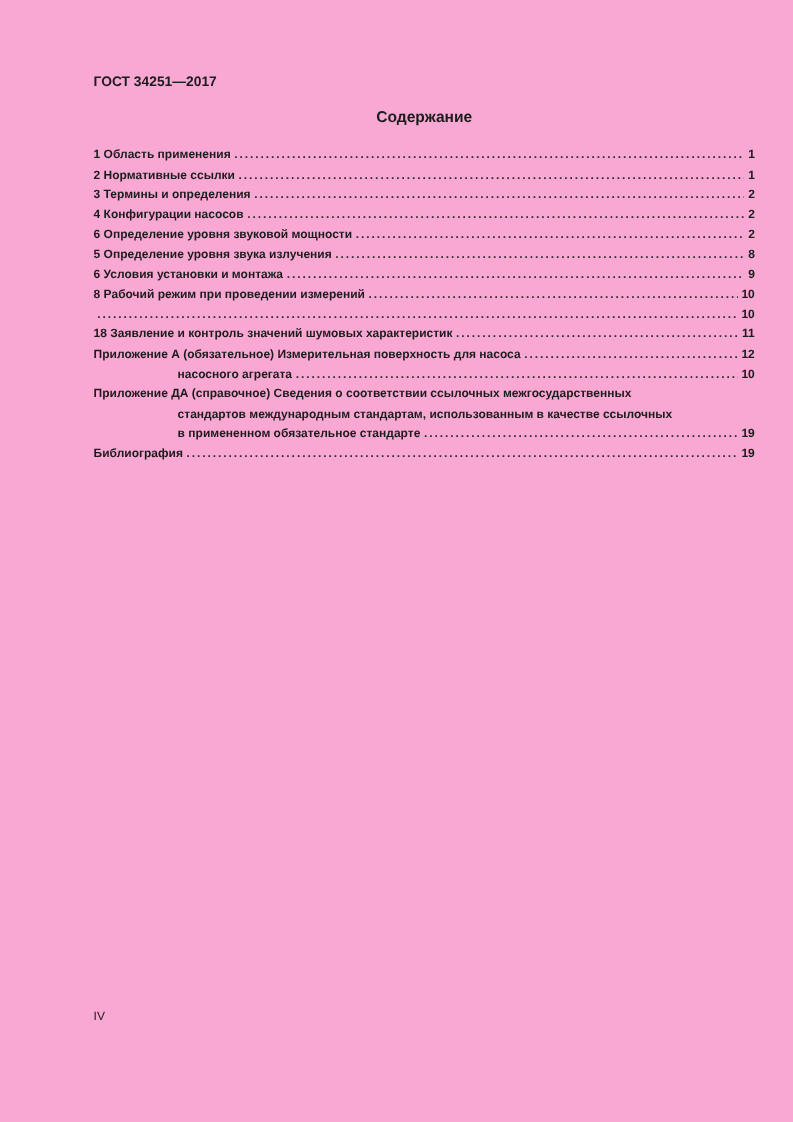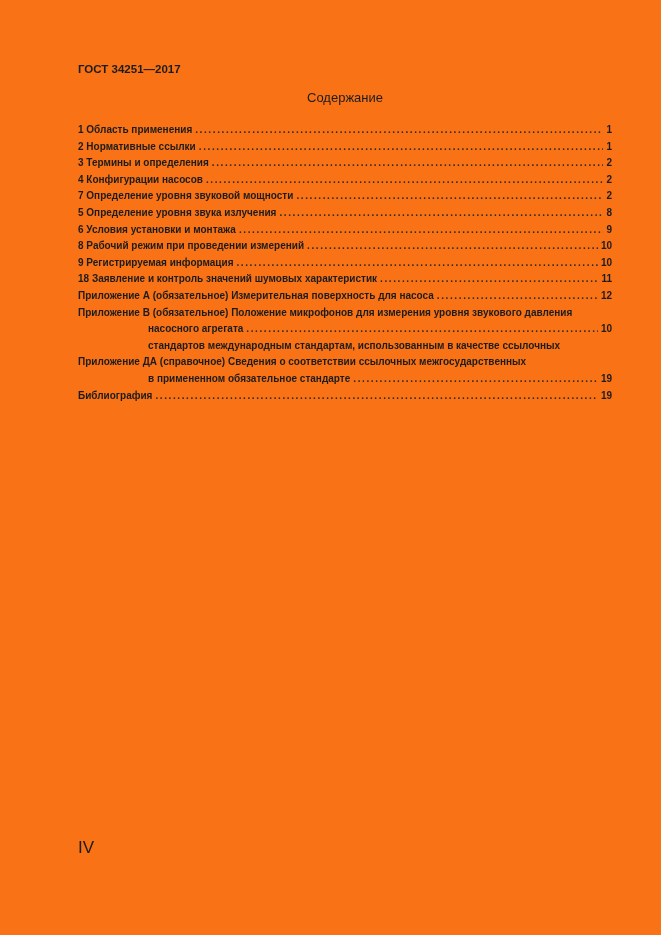--- a/index.html
+++ b/index.html
@@ -8,31 +8,31 @@
     width: 661px;
     height: 935px;
     position: relative;
     font-family: "Liberation Sans", sans-serif;
     color: #1c1c1c;
     overflow: hidden;
   }
   .page {
     position: absolute;
     inset: 0;
-    background: #f97316;
-    padding: 62px 49px 0 78px;
+    background: #f9a8d4;
+    padding: 62px 32px 0 78px;
   }
   .page-header {
     font-weight: bold;
     font-size: 11.5px;
     line-height: 14px;
   }
   .toc-title {
     font-size: 13px;
-    font-weight: normal;
+    font-weight: bold;
     text-align: center;
     margin-top: 14px;
     margin-bottom: 16px;
     line-height: 16px;
   }
   .toc { width: 100%; }
   .toc-line {
     display: flex;
     font-size: 10px;
     line-height: 16.6px;
@@ -49,21 +49,21 @@
     color: #2a2a2a;
   }
   .toc-page {
     white-space: nowrap;
     padding-left: 3px;
   }
   .page-footer {
     position: absolute;
     left: 78px;
     top: 841px;
-    font-size: 17px;
+    font-size: 10px;
     line-height: 14px;
   }
 </style>
 </head>
 <body>
 
 <div class="page">
   <div class="page-header">ГОСТ 34251—2017</div>
 
   <div class="toc-title">Содержание</div>
@@ -92,21 +92,21 @@
       </div>
       <div class="toc-entry">
         <div class="toc-line">
           <span class="toc-text">4 Конфигурации насосов</span>
           <span class="toc-leader">............................................................................................................................................................................................................................................................................................................</span>
           <span class="toc-page">2</span>
         </div>
       </div>
       <div class="toc-entry">
         <div class="toc-line">
-          <span class="toc-text">7 Определение уровня звуковой мощности</span>
+          <span class="toc-text">6 Определение уровня звуковой мощности</span>
           <span class="toc-leader">............................................................................................................................................................................................................................................................................................................</span>
           <span class="toc-page">2</span>
         </div>
       </div>
       <div class="toc-entry">
         <div class="toc-line">
           <span class="toc-text">5 Определение уровня звука излучения</span>
           <span class="toc-leader">............................................................................................................................................................................................................................................................................................................</span>
           <span class="toc-page">8</span>
         </div>
@@ -120,55 +120,51 @@
       </div>
       <div class="toc-entry">
         <div class="toc-line">
           <span class="toc-text">8 Рабочий режим при проведении измерений</span>
           <span class="toc-leader">............................................................................................................................................................................................................................................................................................................</span>
           <span class="toc-page">10</span>
         </div>
       </div>
       <div class="toc-entry">
         <div class="toc-line">
-          <span class="toc-text">9 Регистрируемая информация</span>
           <span class="toc-leader">............................................................................................................................................................................................................................................................................................................</span>
           <span class="toc-page">10</span>
         </div>
       </div>
       <div class="toc-entry">
         <div class="toc-line">
           <span class="toc-text">18 Заявление и контроль значений шумовых характеристик</span>
           <span class="toc-leader">............................................................................................................................................................................................................................................................................................................</span>
           <span class="toc-page">11</span>
         </div>
       </div>
       <div class="toc-entry">
         <div class="toc-line">
           <span class="toc-text">Приложение А (обязательное) Измерительная поверхность для насоса</span>
           <span class="toc-leader">............................................................................................................................................................................................................................................................................................................</span>
           <span class="toc-page">12</span>
         </div>
       </div>
       <div class="toc-entry">
-        <div class="toc-line">
-          <span class="toc-text">Приложение В (обязательное) Положение микрофонов для измерения уровня звукового давления</span>
-        </div>
         <div class="toc-line indent">
           <span class="toc-text">насосного агрегата</span>
           <span class="toc-leader">............................................................................................................................................................................................................................................................................................................</span>
           <span class="toc-page">10</span>
         </div>
       </div>
       <div class="toc-entry">
+        <div class="toc-line">
+          <span class="toc-text">Приложение ДА (справочное) Сведения о соответствии ссылочных межгосударственных</span>
+        </div>
         <div class="toc-line indent">
           <span class="toc-text">стандартов международным стандартам, использованным в качестве ссылочных</span>
-        </div>
-        <div class="toc-line">
-          <span class="toc-text">Приложение ДА (справочное) Сведения о соответствии ссылочных межгосударственных</span>
         </div>
         <div class="toc-line indent">
           <span class="toc-text">в примененном обязательное стандарте</span>
           <span class="toc-leader">............................................................................................................................................................................................................................................................................................................</span>
           <span class="toc-page">19</span>
         </div>
       </div>
       <div class="toc-entry">
         <div class="toc-line">
           <span class="toc-text">Библиография</span>

